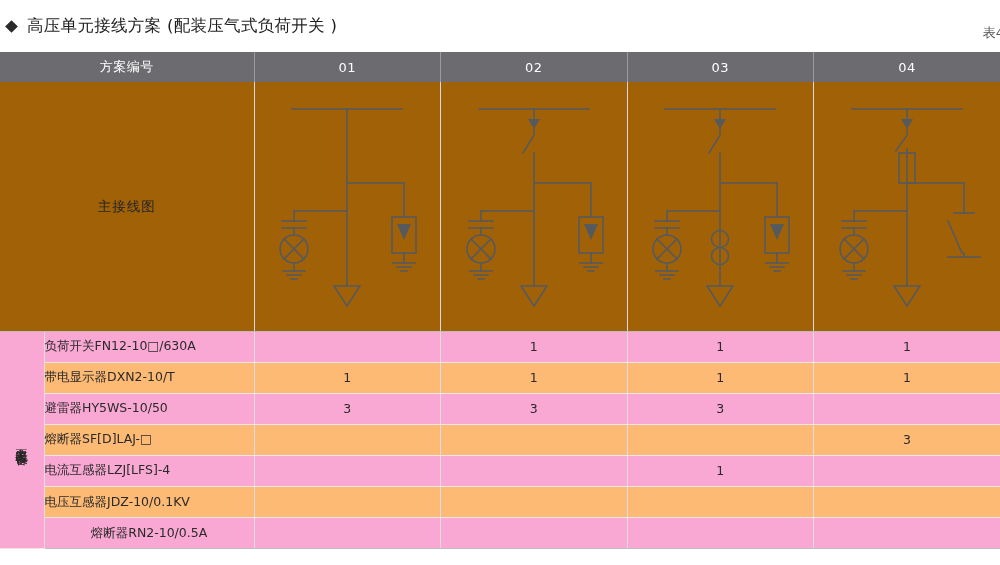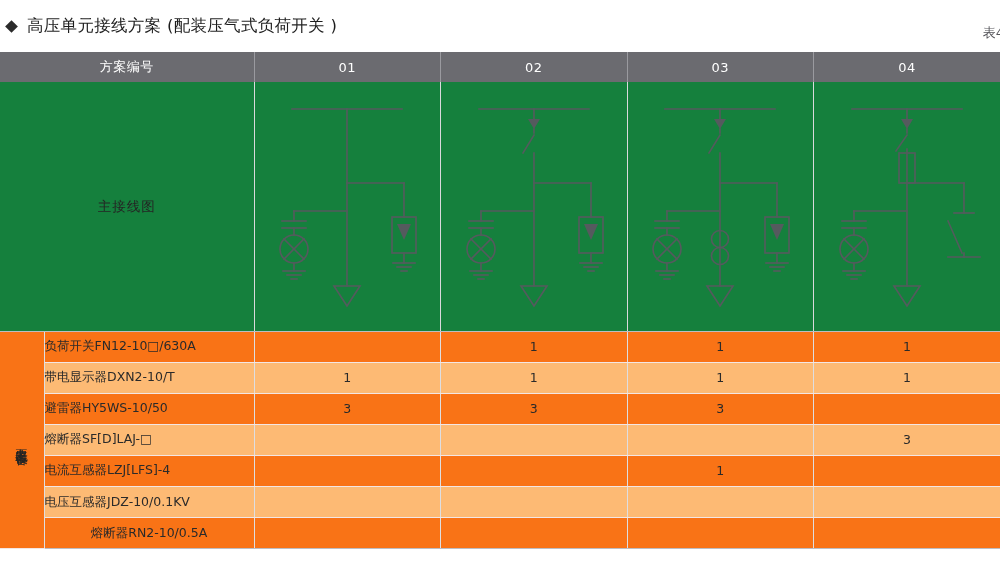--- a/index.html
+++ b/index.html
@@ -50,21 +50,21 @@
     border-right: 1px solid #9a9a9f;
     letter-spacing: .5px;
   }
   .hd.last { border-right: none; }
 
   
   .diagrow td {
     height: 249px; vertical-align: middle; text-align: center;
     border-right: 1px solid #d9d9dc;
     border-bottom: 1px solid #bdbdc2;
-    background: #15803d;
+    background: #a16207;
   }
   .diagrow td.last { border-right: none; }
   .diag-label { font-size: 13.5px; color: #242424; letter-spacing: 1px; }
 
   
   .vcell {
     background: #ffffff;
     border-right: 1px solid #d9d9dc;
     border-bottom: 1px solid #bdbdc2;
     text-align: center; vertical-align: middle;
@@ -76,21 +76,21 @@
   }
 
   
   .eqrow td {
     height: 31.1px; font-size: 12.5px; color: #2a2a2a;
     border-right: 1px solid #dedee1;
     border-bottom: 1px solid #f3e6e4;
     vertical-align: middle;
   }
   .eqrow td.last { border-right: none; }
-  .eqrow.odd  td { background: #f97316; }
+  .eqrow.odd  td { background: #f9a8d4; }
   .eqrow.even td { background: #fdba74; }
   .eq-name { padding-left: 16px; text-align: left; white-space: nowrap; }
   .eq-val  { text-align: center; }
   .eqrow.lastrow td { border-bottom: 1px solid #bdbdc2; text-align: center; }
 
   svg { display: block; margin: 0 auto; }
 </style>
 </head>
 <body>
 

